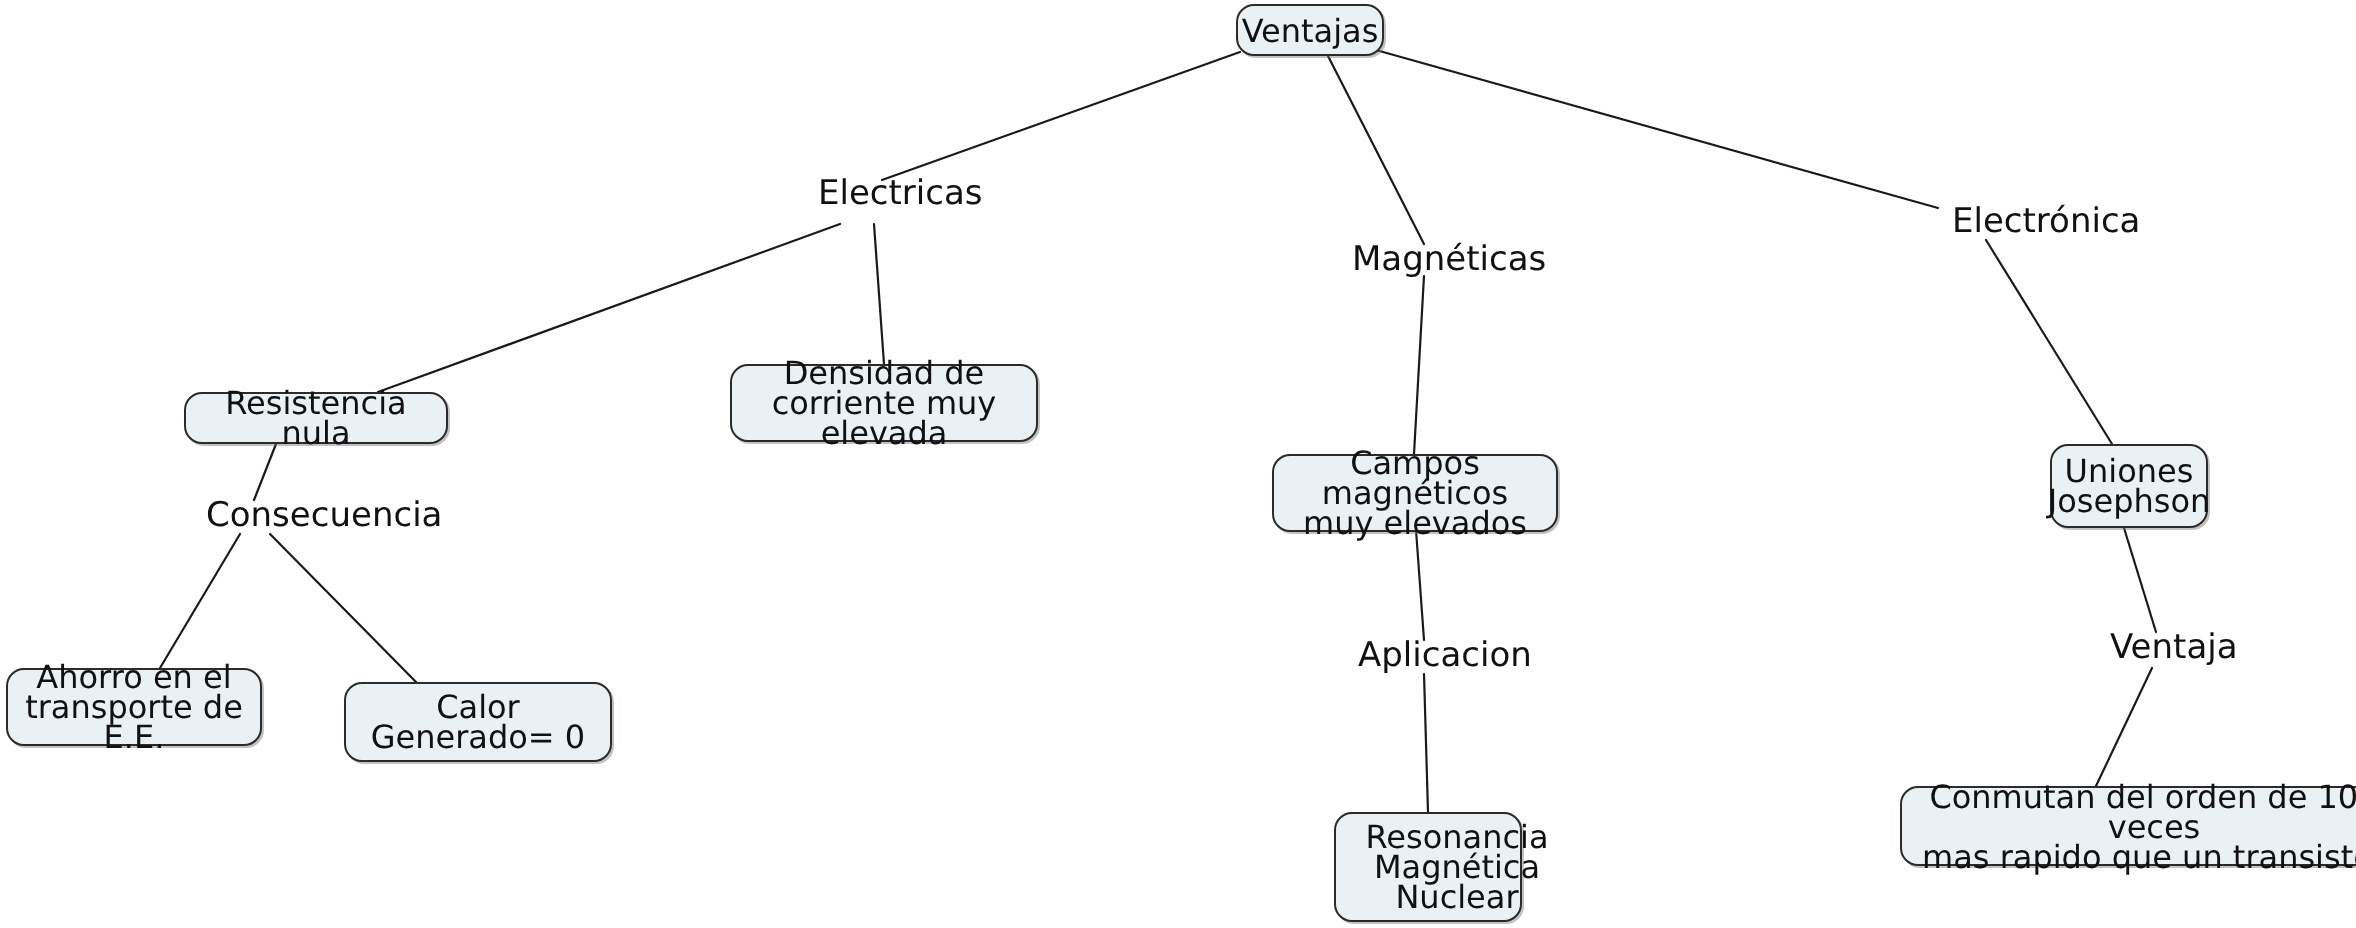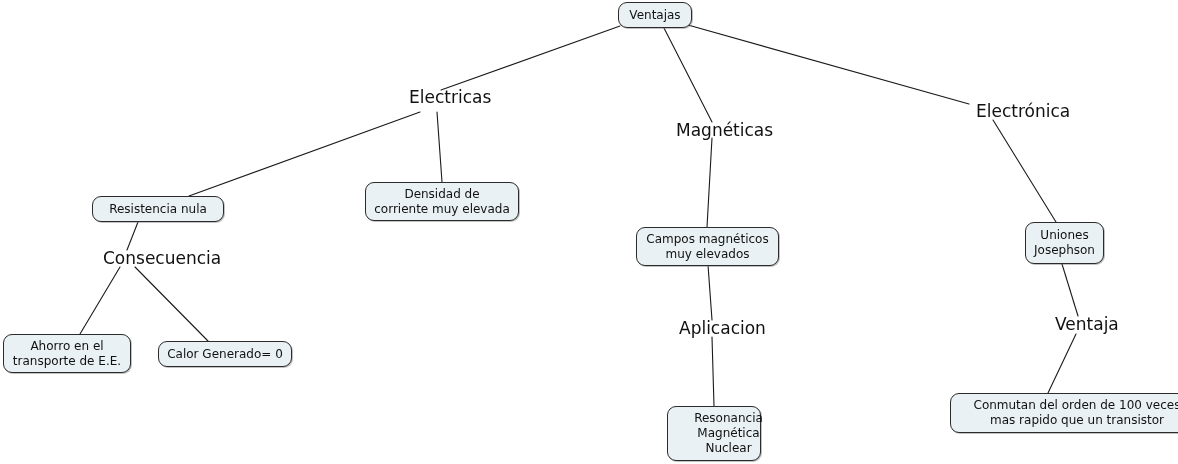--- a/index.html
+++ b/index.html
@@ -23,21 +23,21 @@
     height: 464px;
     pointer-events: none;
   }
   .node {
     position: absolute;
     box-sizing: border-box;
     background: #eaf1f4;
     border: 1px solid #2b2b2b;
     border-radius: 9px;
     color: #111111;
-    font-size: 12px;
+    font-size: 16px;
     line-height: 15px;
     text-align: center;
     display: flex;
     align-items: center;
     justify-content: center;
     white-space: pre-line;
     box-shadow: 1px 1px 0 rgba(120,120,120,0.45);
   }
   .link-label {
     position: absolute;
@@ -90,21 +90,21 @@
   <div class="node" style="left:618px; top:2px; width:74px; height:26px;">Ventajas</div>
 
   <div class="node" style="left:77px; top:196px; width:132px; height:26px;margin-left:15px;">Resistencia nula</div>
 
   <div class="node" style="left:365px; top:182px; width:154px; height:39px;">Densidad de
 corriente muy elevada</div>
 
   <div class="node" style="left:3px; top:334px; width:128px; height:39px;">Ahorro en el
 transporte de E.E.</div>
 
-  <div class="node" style="left:158px; top:341px; width:134px; height:26px;">Calor Generado= 0</div>
+  <div class="node" style="left:172px; top:341px; width:134px; height:40px;">Calor Generado= 0</div>
 
   <div class="node" style="left:636px; top:227px; width:143px; height:39px;">Campos magnéticos
 muy elevados</div>
 
   <div class="node" style="left:667px; top:406px; width:94px; height:55px;padding-left:29px;">Resonancia
 Magnética
 Nuclear</div>
 
   <div class="node" style="left:1025px; top:222px; width:79px; height:42px;">Uniones
 Josephson</div>

